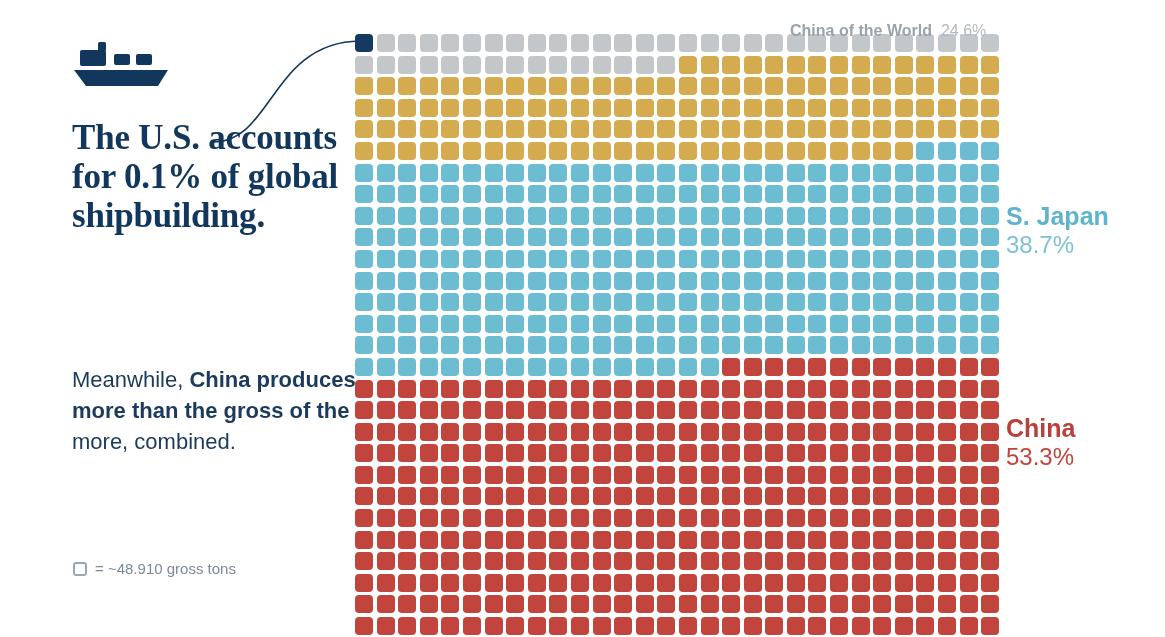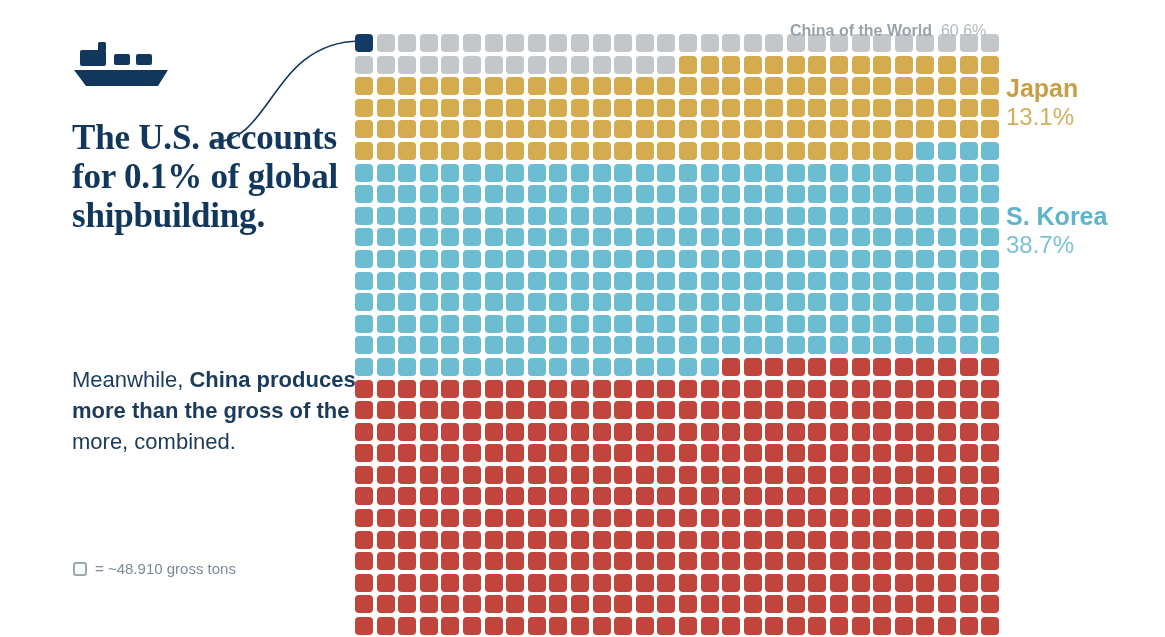--- a/index.html
+++ b/index.html
@@ -1057,27 +1057,27 @@
         <div class="cell" style="background: rgb(193, 69, 60);"></div>
         <div class="cell" style="background: rgb(193, 69, 60);"></div>
         <div class="cell" style="background: rgb(193, 69, 60);"></div>
         <div class="cell" style="background: rgb(193, 69, 60);"></div>
         <div class="cell" style="background: rgb(193, 69, 60);"></div>
       </div>
     </div>
 
   <div class="label-row" style="left:790px; top:22px;">
     <span class="name-small" style="color:#9aa3ab;">China of the World</span>
-    <span class="pct-small" style="color:#b3b9bd;">60.6%</span>
+    <span class="pct-small" style="color:#b3b9bd;">24.6%</span>
   </div>
 
-  <div class="label" style="left:1006px; top:75px;">
-    <span class="name" style="color:#c79f47;">Japan</span>
-    <span class="pct" style="color:#d2ae5e;">13.1%</span>
-  </div>
 
   <div class="label" style="left:1006px; top:203px;">
-    <span class="name" style="color:#5fb4cc;">S. Korea</span>
+    <span class="name" style="color:#5fb4cc;">S. Japan</span>
     <span class="pct" style="color:#7cc2d6;">38.7%</span>
   </div>
 
+  <div class="label" style="left:1006px; top:415px;">
+    <span class="name" style="color:#b8403a;">China</span>
+    <span class="pct" style="color:#c1453c;">53.3%</span>
+  </div>
 
 </div>
 
 </body></html>

